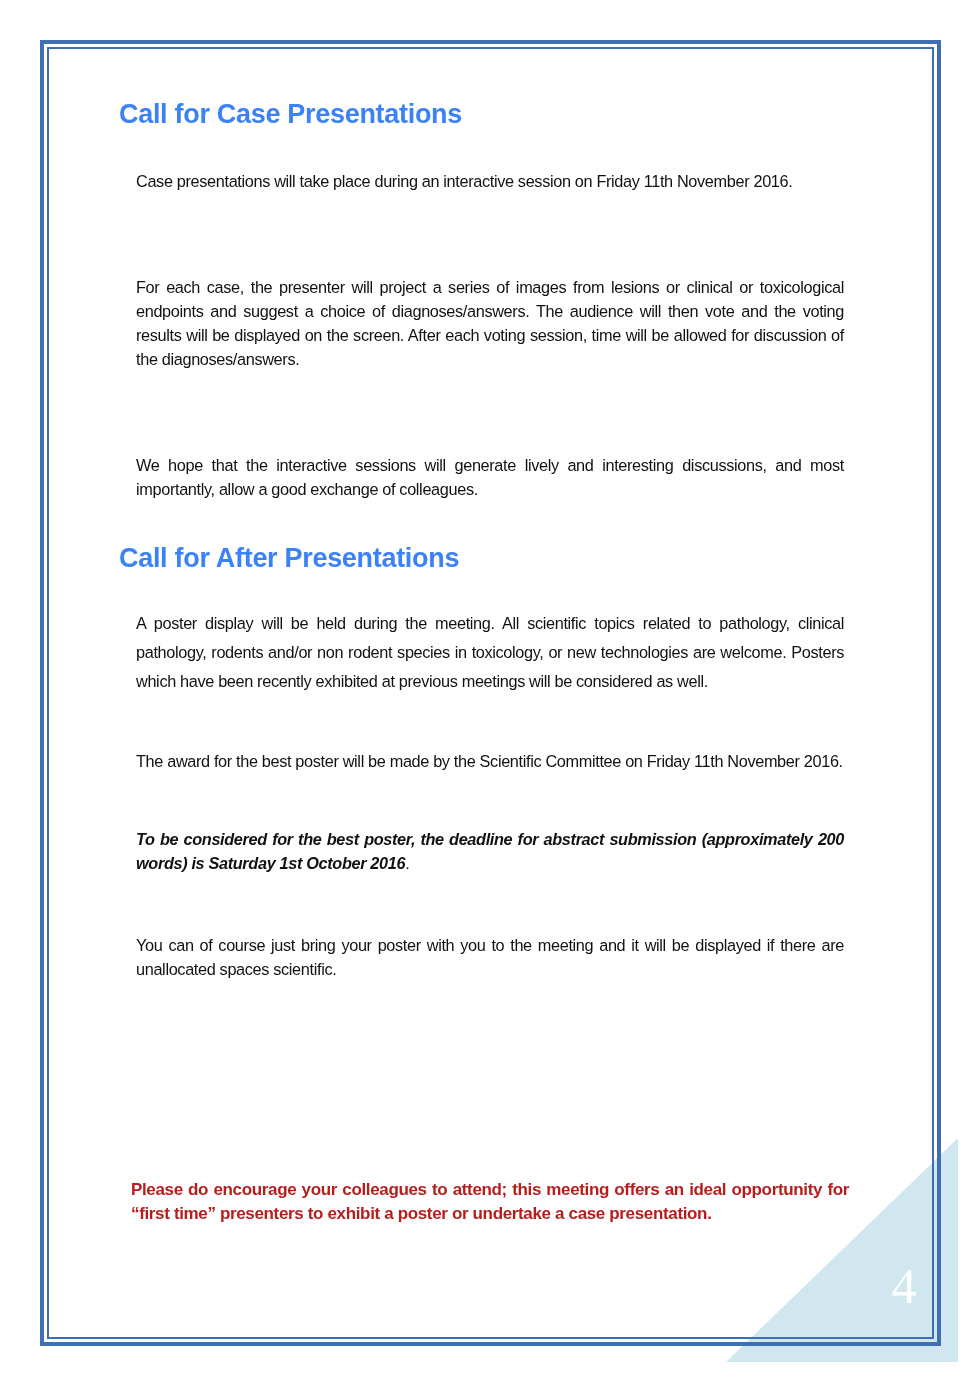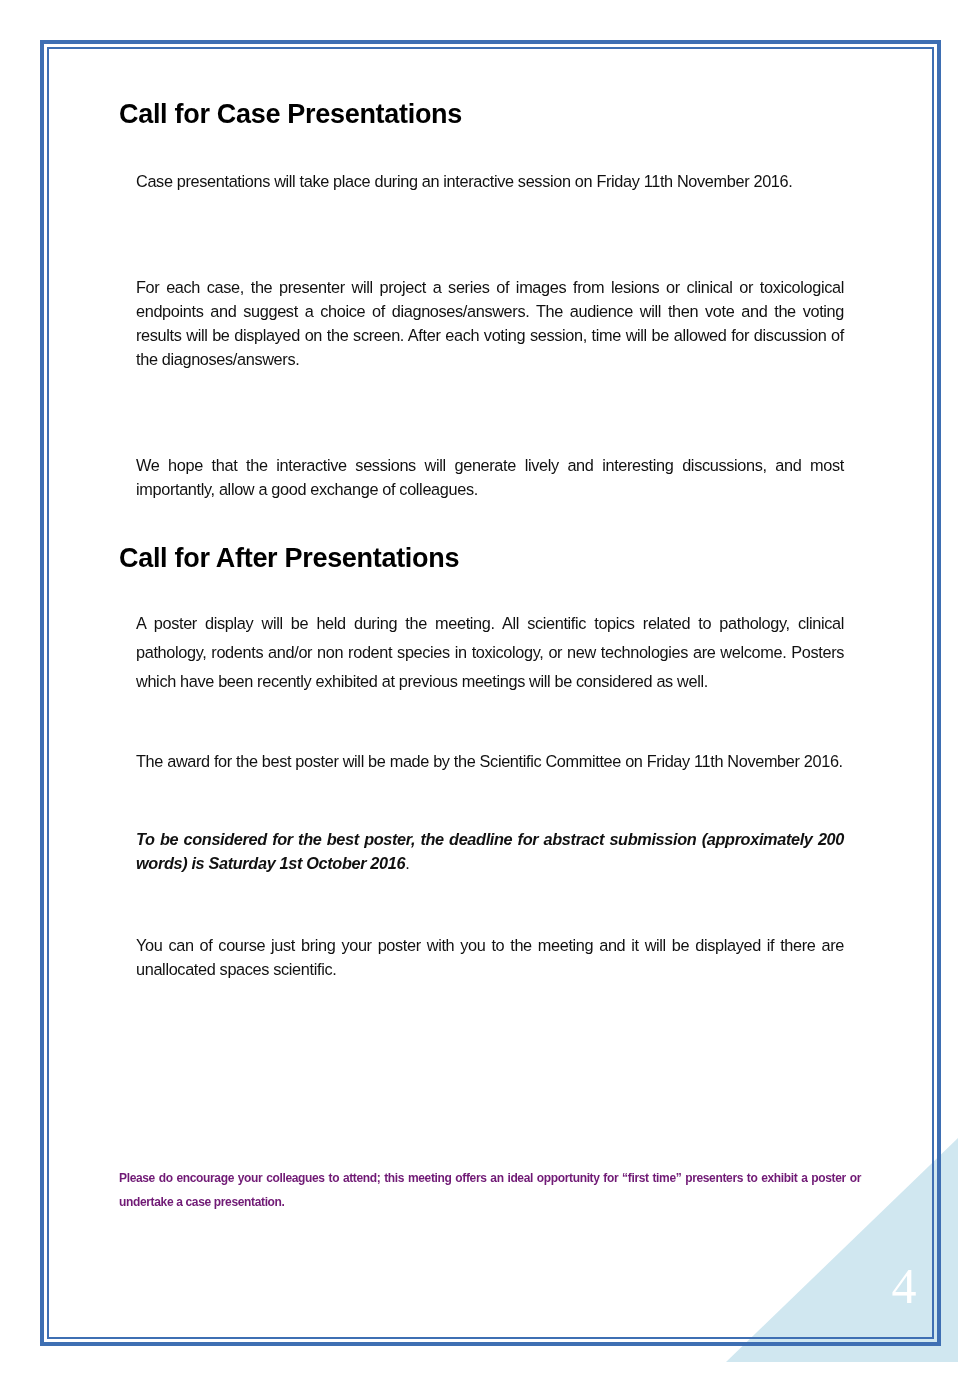--- a/index.html
+++ b/index.html
@@ -34,21 +34,21 @@
     border: 2px solid #3e6fb3;
   }
   .content {
     position: absolute;
     left: 119px;
     top: 92px;
     width: 742px;
   }
   h1.section-title {
     margin: 0;
-    color: #000000;
+    color: #3b82f6;
     font-family: "Liberation Sans", "DejaVu Sans", sans-serif;
     font-weight: bold;
     font-size: 27px;
     line-height: 44px;
     letter-spacing: -0.3px;
   }
   p.para {
     margin: 17px;
     font-size: 16.3px;
     line-height: 24px;
@@ -57,24 +57,24 @@
     font-family: "Liberation Sans Narrow", "Liberation Sans", sans-serif;
     letter-spacing: -0.35px;
   }
   p.para.loose { line-height: 29px; }
   p.para .emph {
     font-weight: bold;
     font-style: italic;
   }
   .gap-s { height: 24px; }
   p.callout {
-    margin: 0;
-    color: #701a75;
+    margin: 12px;
+    color: #b91c1c;
     font-weight: bold;
-    font-size: 12px;
+    font-size: 17px;
     line-height: 24px;
     text-align: justify;
     letter-spacing: -0.35px;
   }
   .page-number {
     position: absolute;
     left: 880px;
     top: 1256px;
     width: 48px;
     text-align: center;

